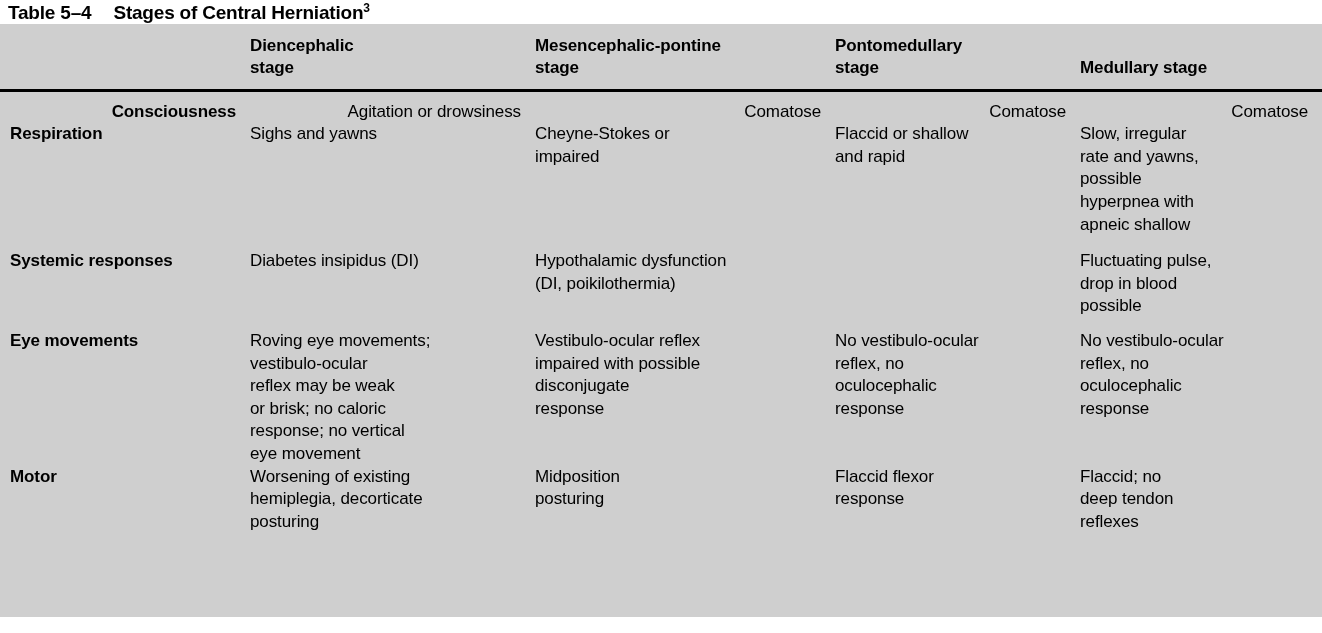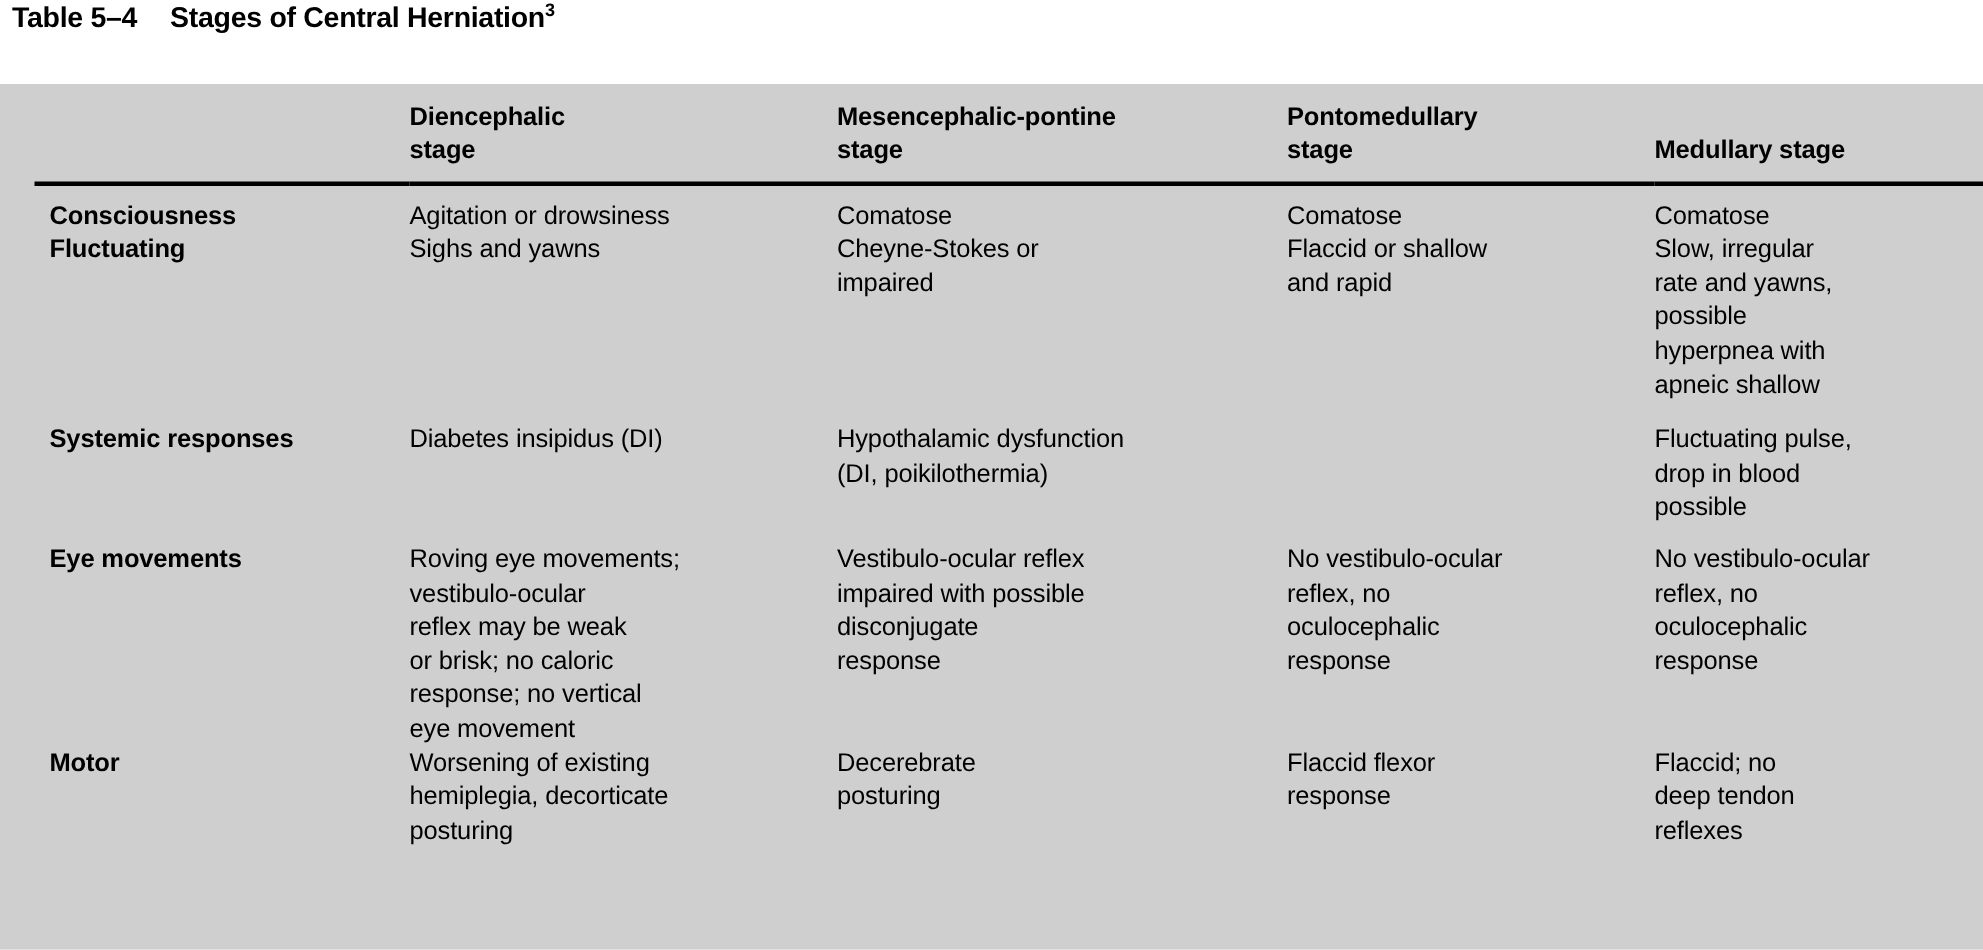--- a/index.html
+++ b/index.html
@@ -10,21 +10,21 @@
   body {
     width: 1322px;
     height: 633px;
     font-family: "Liberation Sans", sans-serif;
     color: #000000;
     overflow: hidden;
   }
 
   
   .caption-bar {
-    height: 56px;
+    height: 24px;
     background: #ffffff;
     display: flex;
     align-items: flex-start;
     padding: 2px 0 0 8px;
     box-sizing: border-box;
   }
   .caption-label {
     font-size: 19px;
     font-weight: bold;
     letter-spacing: -0.2px;
@@ -43,21 +43,20 @@
     line-height: 0;
   }
 
   
   .table-wrap {
     background: #cfcfcf;
     width: 1322px;
     height: 593px;
     box-sizing: border-box;
     position: relative;
-    padding-left: 23px;
   }
 
   table.stages {
     width: 1322px;
     border-collapse: collapse;
     table-layout: fixed;
     font-size: 17px;
   }
 
   col.c-label { width: 250px; }
@@ -80,21 +79,21 @@
   thead th.first-col { padding-left: 10px; }
   thead tr { border-bottom: 3px solid #000000; }
 
   tbody td {
     vertical-align: top;
     padding: 0 14px 0 0;
     line-height: 1.33;
     font-size: 17px;
     letter-spacing: -0.1px;
   }
-  tbody tr:first-child td { padding-top: 9px; }
+  tbody tr:first-child td { padding-top: 9px; text-align: right; }
   tbody td.row-label {
     font-weight: bold;
     padding-left: 10px;
     white-space: nowrap;
   }
   .cell-line { display: block; white-space: pre; }
   .spacer-row td { padding: 0; height: 0; }
 </style>
 </head>
 <body>
@@ -143,21 +142,21 @@
             <span class="cell-line">Comatose</span>
           </td>
           <td>
             <span class="cell-line">Comatose</span>
           </td>
           <td>
             <span class="cell-line">Comatose</span>
           </td>
         </tr>
         <tr>
-          <td class="row-label">Fluctuating</td>
+          <td class="row-label">Respiration</td>
           <td>
             <span class="cell-line">Sighs and yawns</span>
           </td>
           <td>
             <span class="cell-line">Cheyne-Stokes or</span>
             <span class="cell-line">impaired</span>
           </td>
           <td>
             <span class="cell-line">Flaccid or shallow</span>
             <span class="cell-line">and rapid</span>
@@ -222,21 +221,21 @@
           </td>
         </tr>
         <tr>
           <td class="row-label">Motor</td>
           <td>
             <span class="cell-line">Worsening of existing</span>
             <span class="cell-line">hemiplegia, decorticate</span>
             <span class="cell-line">posturing</span>
           </td>
           <td>
-            <span class="cell-line">Decerebrate</span>
+            <span class="cell-line">Midposition</span>
             <span class="cell-line">posturing</span>
           </td>
           <td>
             <span class="cell-line">Flaccid flexor</span>
             <span class="cell-line">response</span>
           </td>
           <td>
             <span class="cell-line">Flaccid; no</span>
             <span class="cell-line">deep tendon</span>
             <span class="cell-line">reflexes</span>

